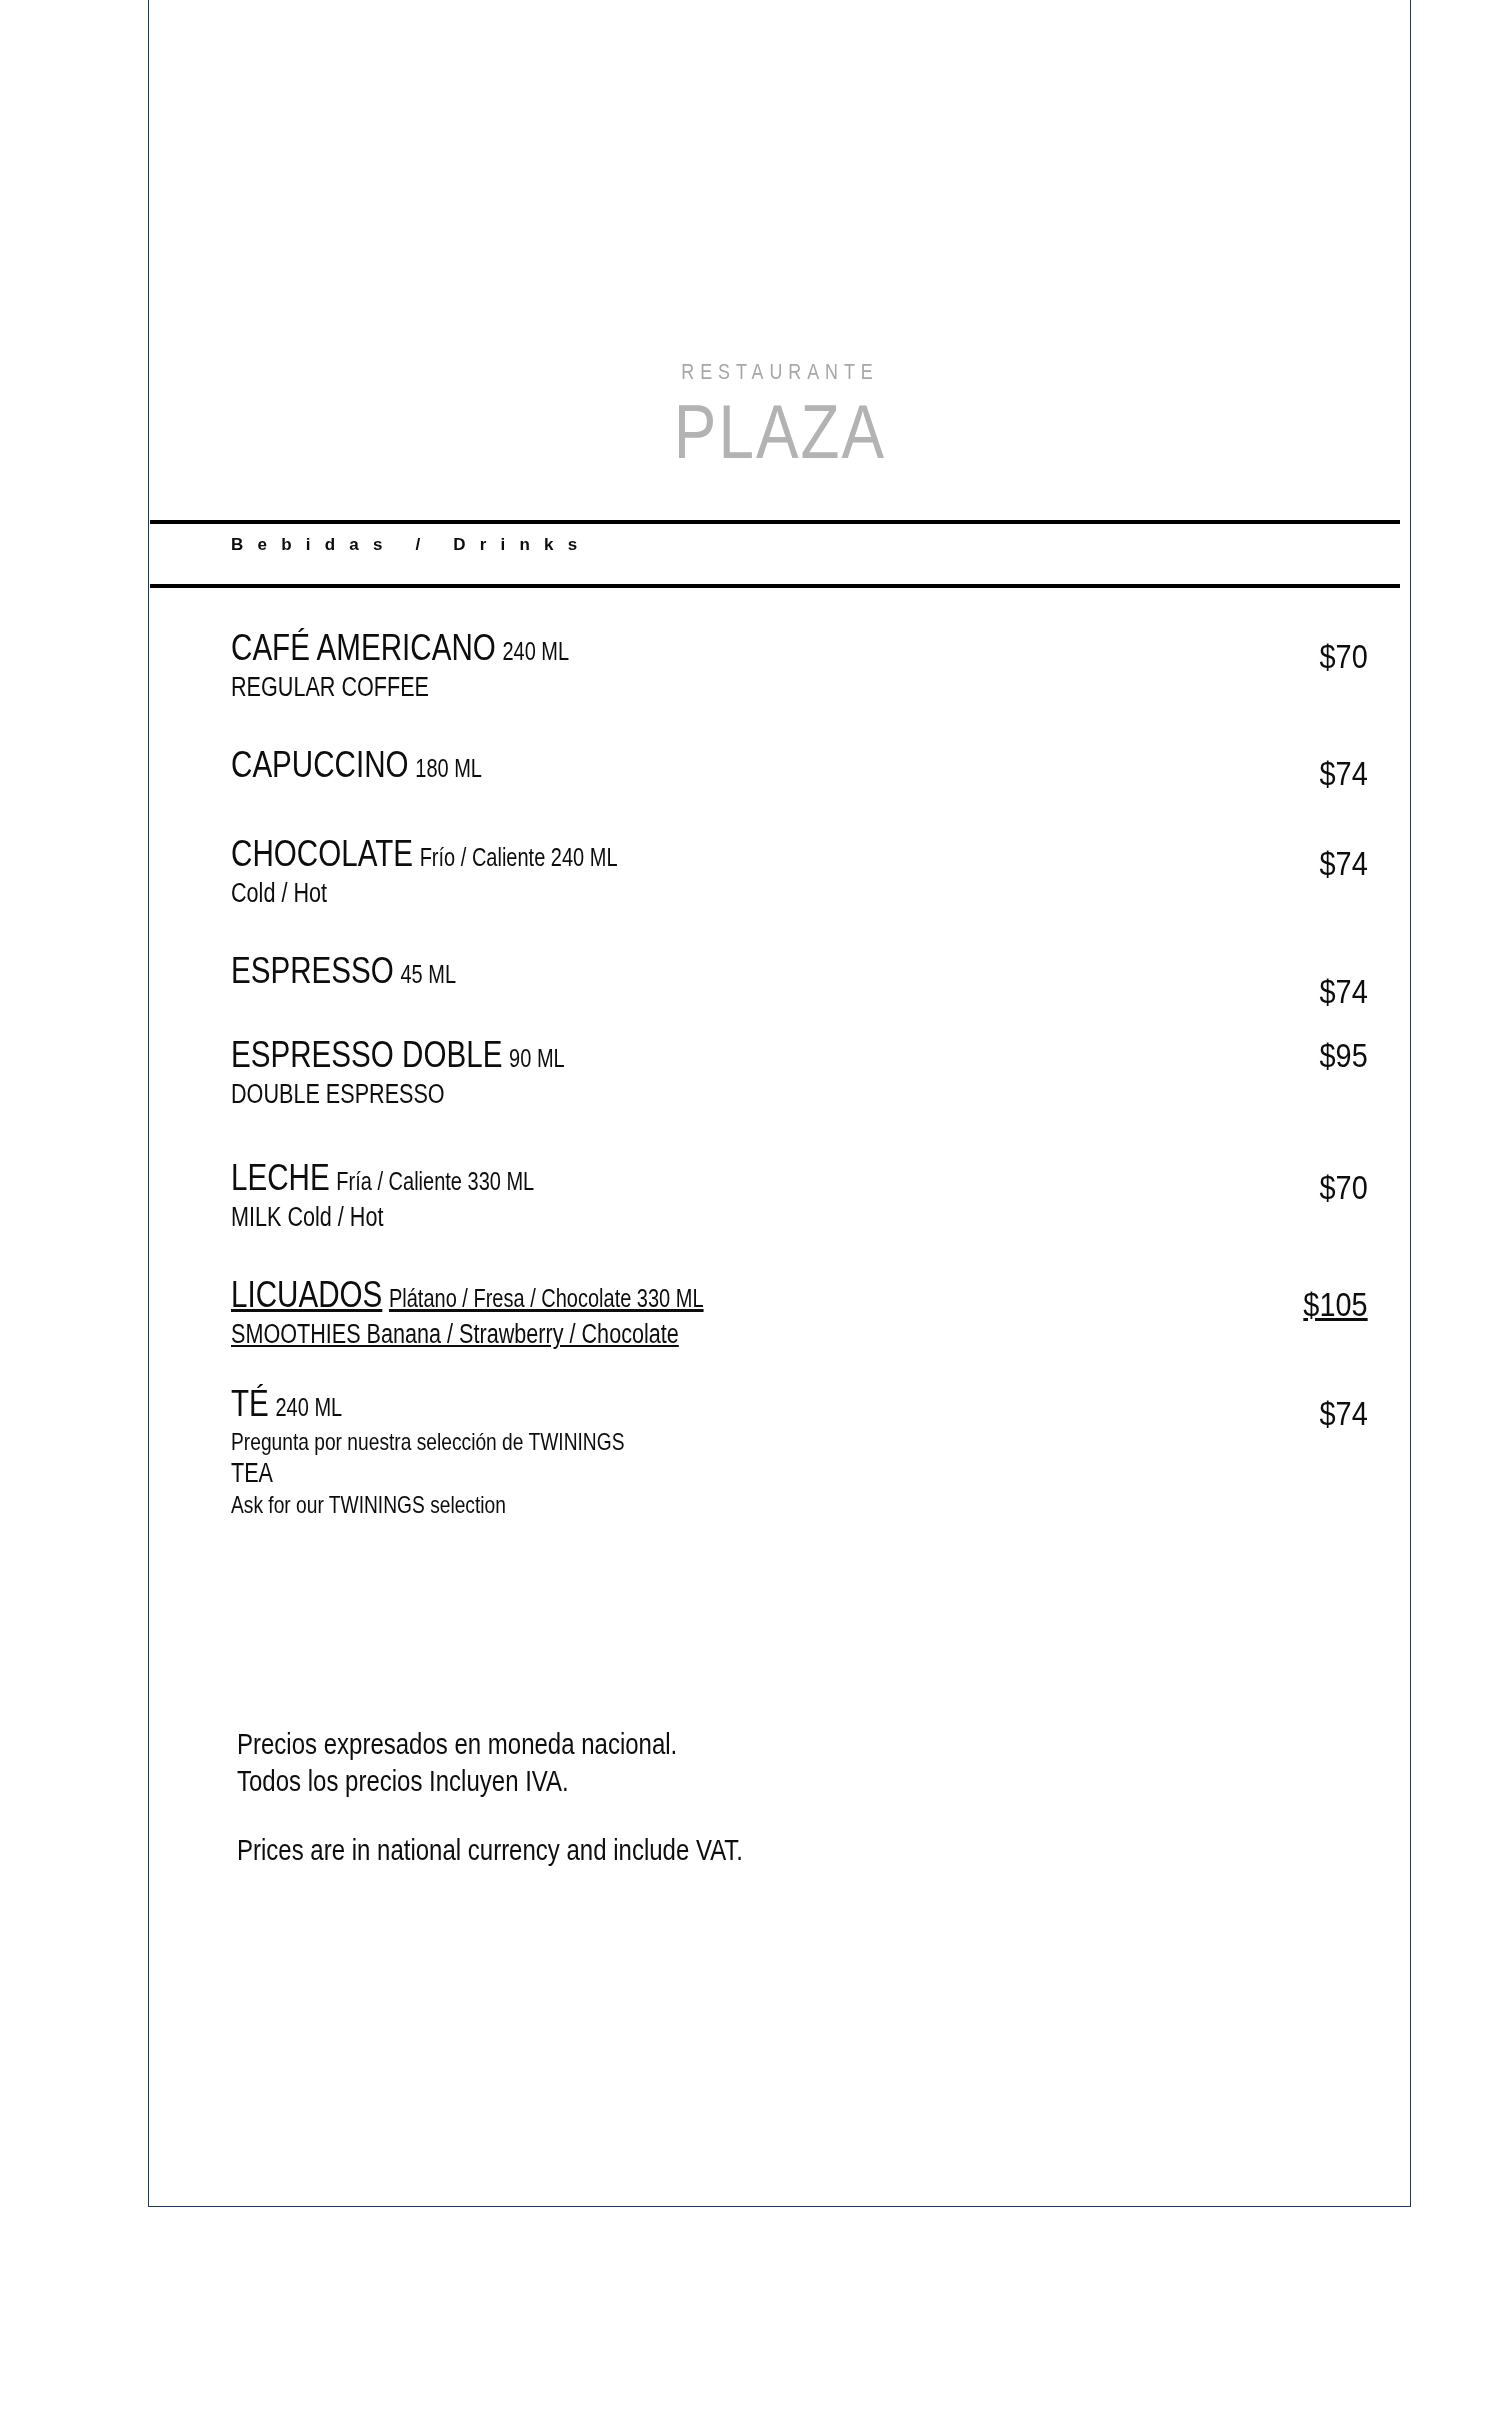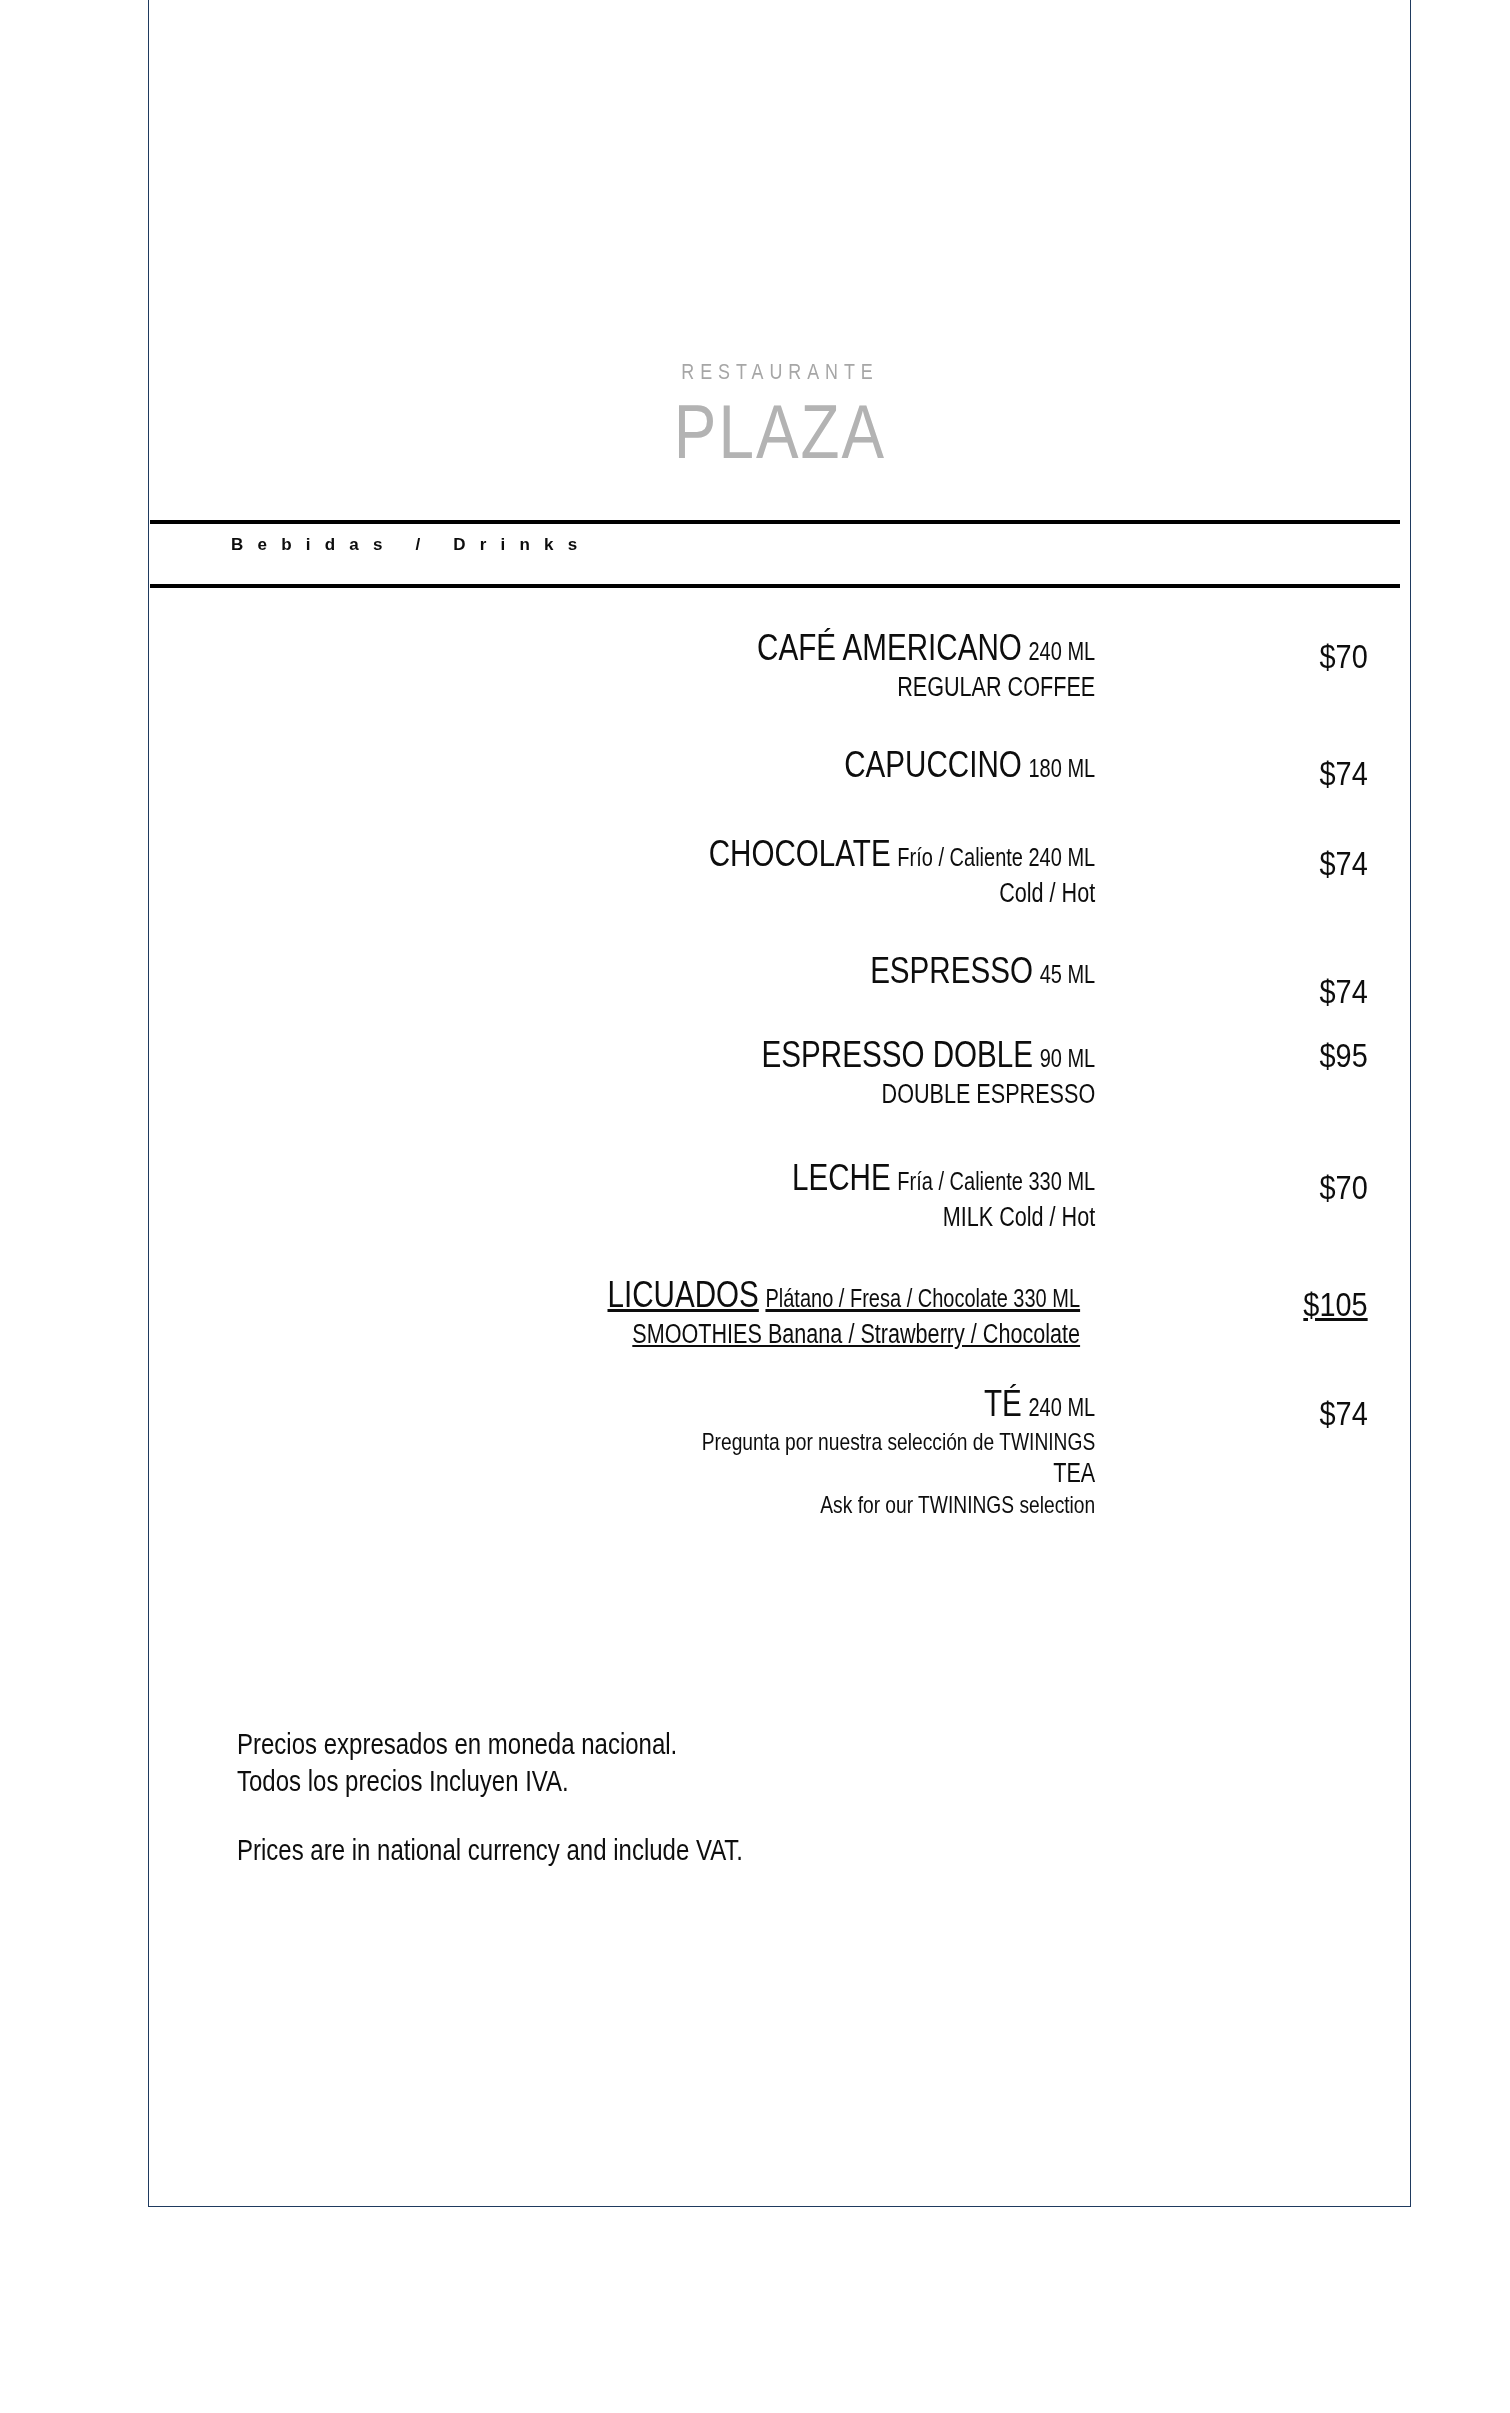--- a/index.html
+++ b/index.html
@@ -73,21 +73,20 @@
   .menu {
     position: absolute;
     left: 231px; top: 628px;
     width: 1137px;
   }
   .item {
     display: flex;
     justify-content: space-between;
     align-items: flex-start;
     margin-bottom: 41px;
-    text-align: right;
   }
   .item:nth-child(4) { margin-bottom: 24px; }
   .item:nth-child(5) { margin-bottom: 47px; }
   .item:nth-child(7) { margin-bottom: 33px; text-decoration: underline; }
   .item-main { flex: 1 1 auto; min-width: 0; }
   .item-line { font-size: 37px; line-height: 40px; }
   .item-name { font-size: 37px; }
   .item-detail { font-size: 25px; margin-left: 8.3px; }
   .item-sub { font-size: 27px; line-height: 33px; }
   .item-sub.small { font-size: 24px; line-height: 30px; }

